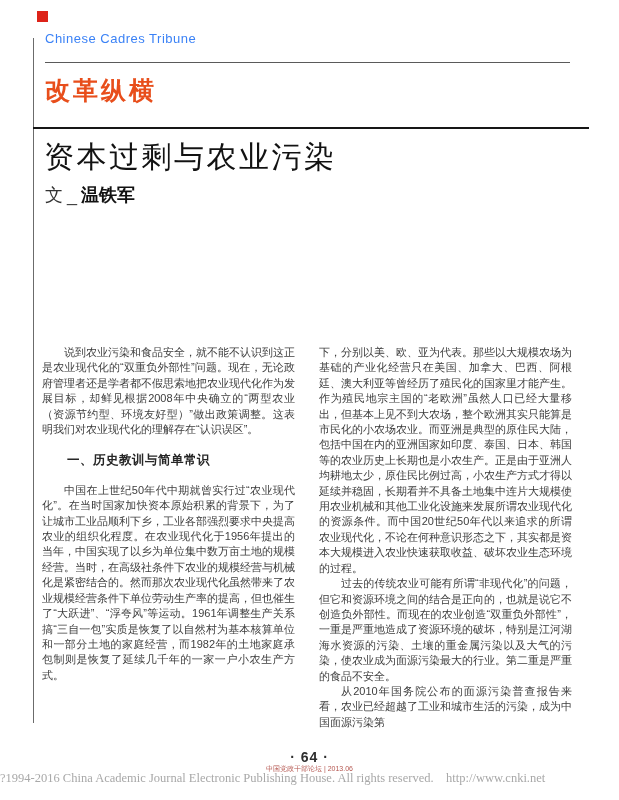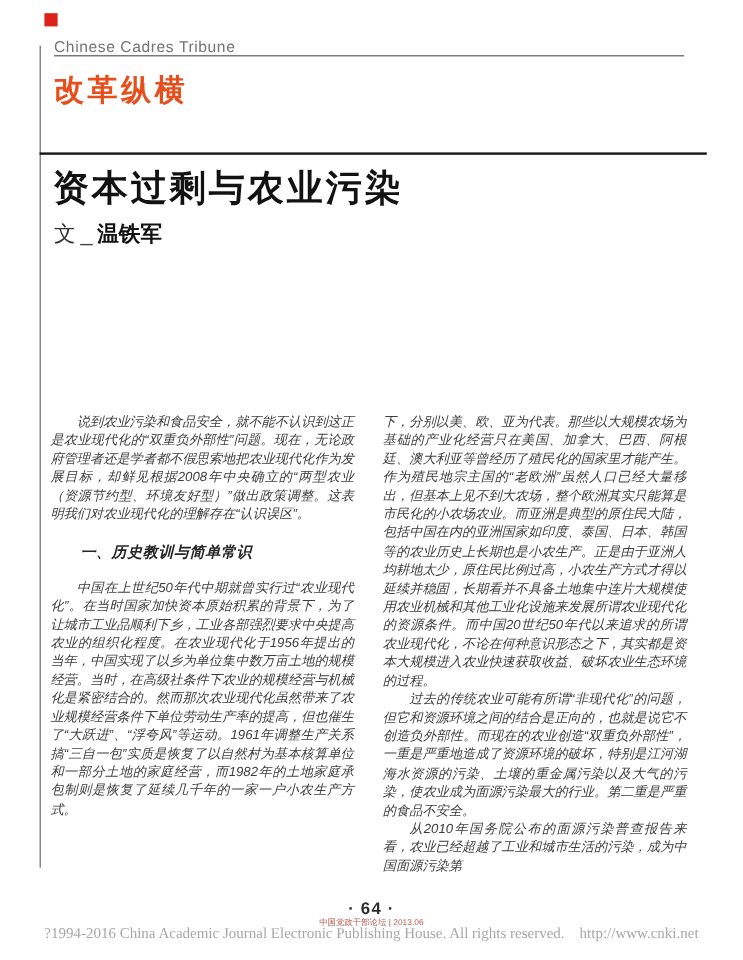--- a/index.html
+++ b/index.html
@@ -3,49 +3,49 @@
 <meta charset="utf-8">
 <style>
   html,body{margin:0;padding:0;background:#ffffff;}
   .page{
     position:relative;width:619px;height:800px;background:#ffffff;
     font-family:"Liberation Sans","DejaVu Sans",sans-serif;overflow:hidden;
   }
   .red-square{position:absolute;left:37px;top:11px;width:11px;height:11px;background:#dd2319;}
   .vline{position:absolute;left:33px;top:38px;width:1px;height:685px;background:#6b6b6b;}
   .masthead{position:absolute;left:45px;top:31px;width:525px;}
-  .journal-en{color:#737373;font-size:13px;letter-spacing:.5px;padding-bottom:0;border-bottom:1px solid #5a5a5a;}
+  .journal-en{color:#3b82f6;font-size:13px;letter-spacing:.5px;padding-bottom:16px;border-bottom:1px solid #5a5a5a;}
   .section-title{color:#e84e1b;font-size:25px;font-weight:bold;letter-spacing:3px;margin-top:11px;}
   .title-rule{position:absolute;left:33px;top:127px;width:556px;height:2px;background:#161616;}
   .article-title{
     position:absolute;left:44px;top:137px;
     font-family:"Liberation Serif","DejaVu Serif",serif;
-    font-size:30px;font-weight:bold;color:#121212;letter-spacing:2.5px;
+    font-size:30px;font-weight:normal;color:#121212;letter-spacing:2.5px;
   }
   .byline{position:absolute;left:45px;top:183px;font-size:18px;color:#333;}
   .byline .sep{margin:0 4px;color:#444;}
   .byline .author{font-weight:bold;color:#111;}
   .abstract{
     position:absolute;left:45px;top:211px;width:520px;
     font-size:14px;line-height:19.5px;letter-spacing:1.5px;
     color:#b5672f;text-align:justify;
   }
   .columns{position:absolute;left:42px;top:345px;width:530px;display:flex;gap:24px;}
-  .col{width:253px;font-size:11px;line-height:15.4px;color:#3d3d3d;text-align:justify;font-style:italic;}
+  .col{width:253px;font-size:11px;line-height:15.4px;color:#3d3d3d;text-align:justify;}
   .col p{margin:0;}
   .col p.indent{text-indent:2em;}
   .col p.cont{text-indent:0;}
   .col h3{
     font-size:12.5px;font-weight:bold;color:#262626;
     margin:16px 0 14px;text-indent:2em;letter-spacing:.5px;
   }
   .page-num{position:absolute;top:749px;left:0;width:619px;text-align:center;font-size:14px;font-weight:bold;color:#2e2e2e;letter-spacing:1px;}
   .journal-line{position:absolute;top:764px;left:0;width:619px;text-align:center;font-size:7px;color:#b4554e;}
   .copyright{
-    position:absolute;top:771px;left:0;width:619px;text-align:center;
+    position:absolute;top:771px;left:0;width:619px;text-align:left;
     font-family:"Liberation Serif","DejaVu Serif",serif;
     font-size:12.5px;color:#a8a8a8;white-space:pre;
   }
 </style>
 </head>
 <body>
 
 <div class="page">
 
   <div class="red-square"></div>

